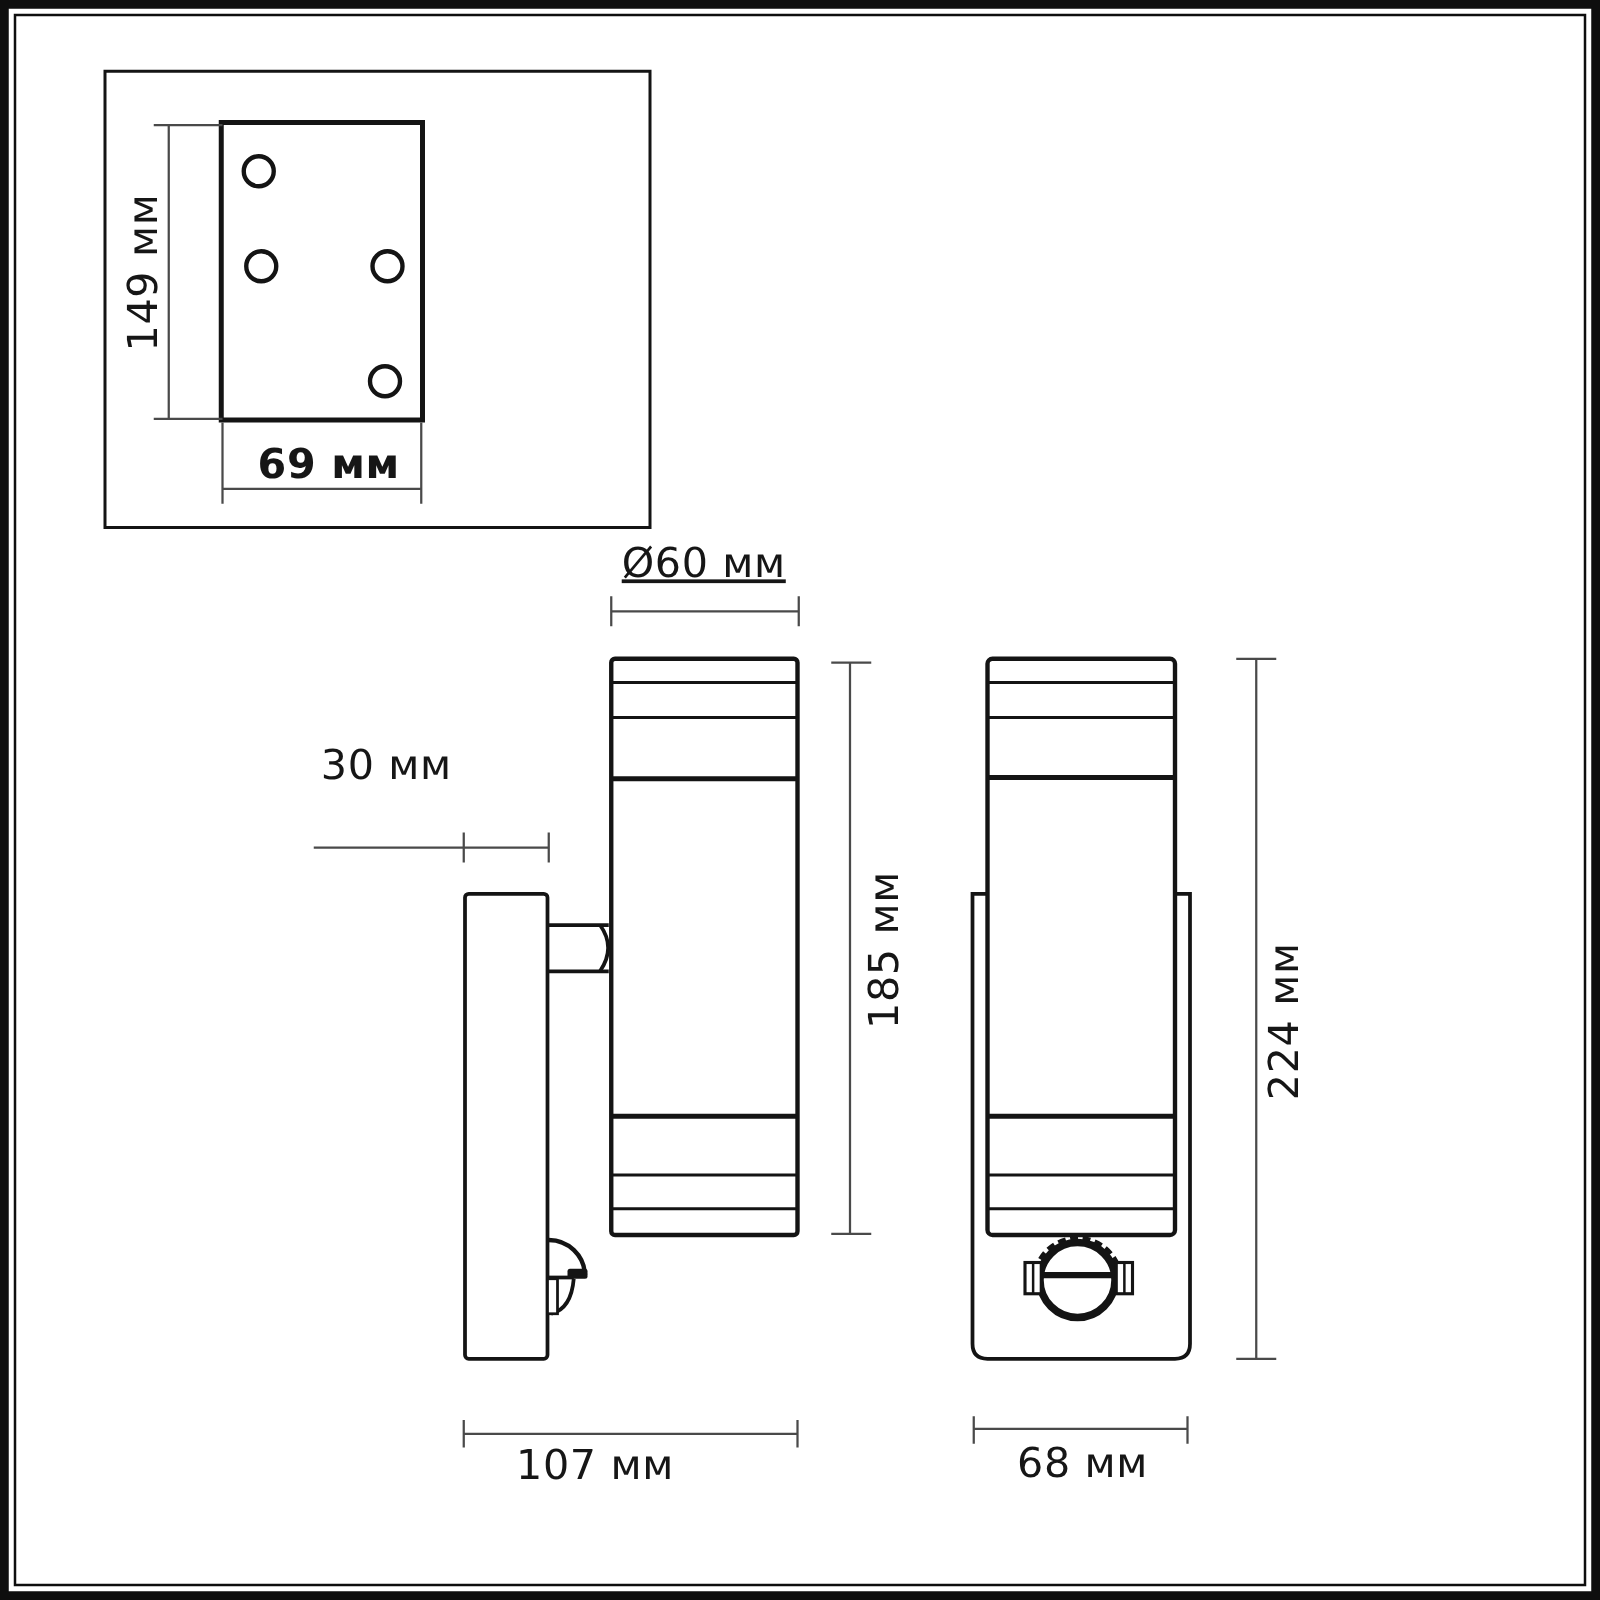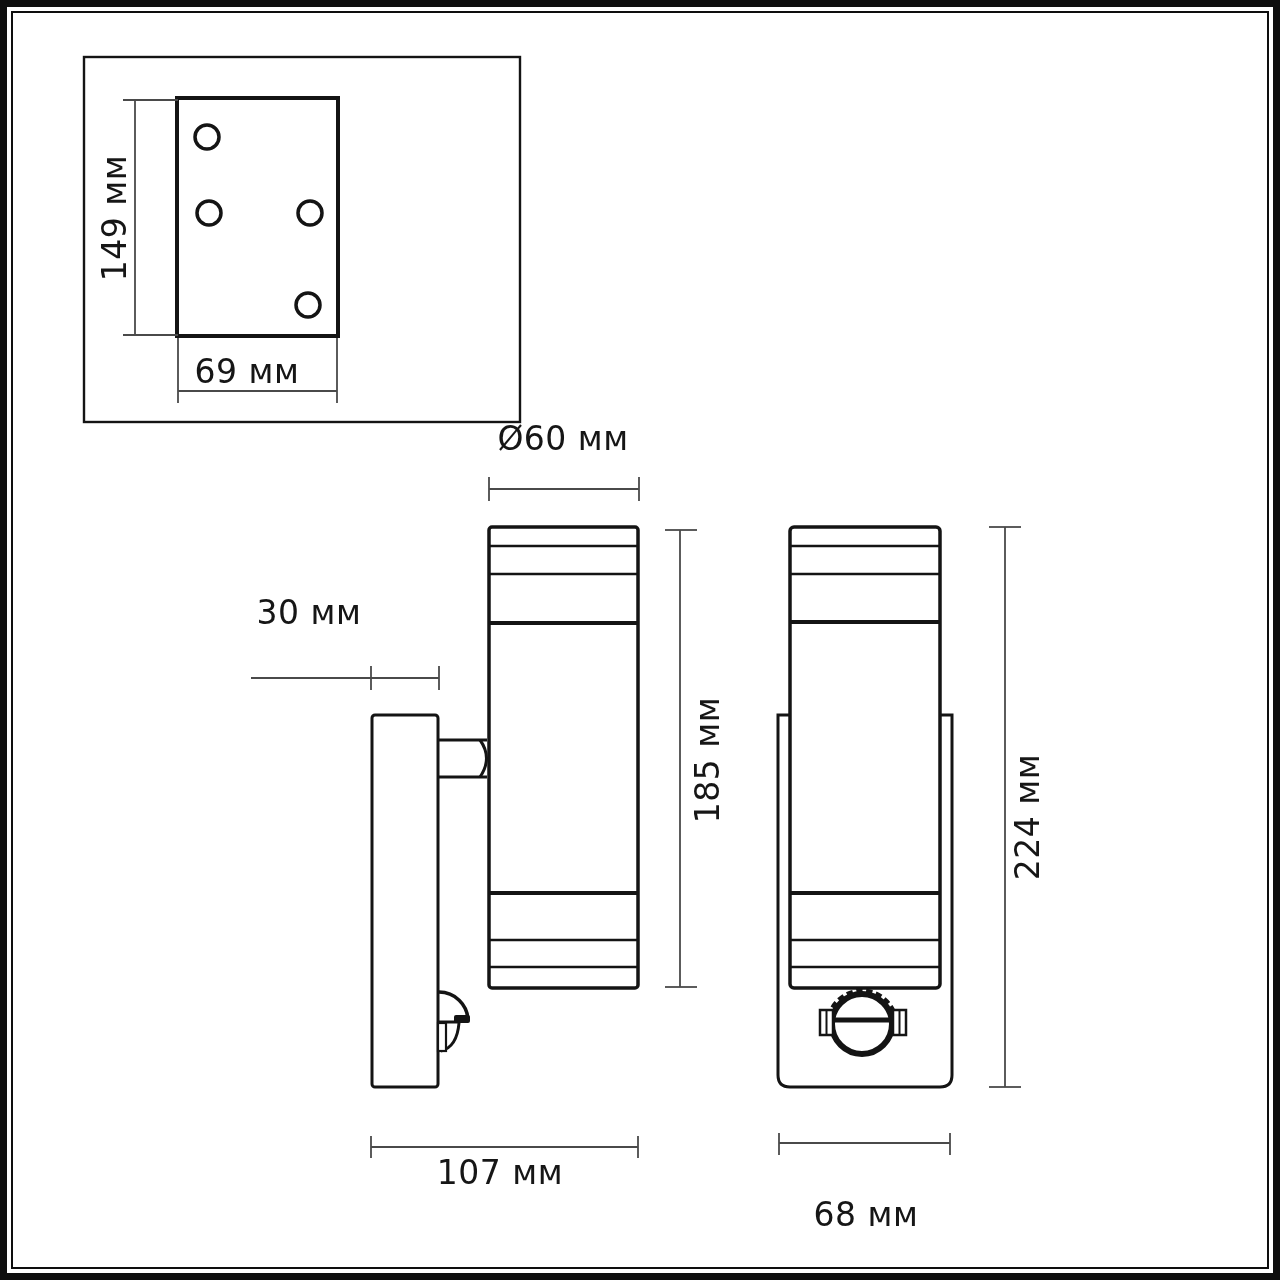--- a/index.html
+++ b/index.html
@@ -131,26 +131,26 @@
       <g stroke="#4a4a4a" stroke-width="1.8">
         <path d="M779 1133 V1155"></path>
           <path d="M950 1133 V1155"></path>
           <path d="M779 1143 H950"></path>
       </g>
     </g>
   </svg>
 
   <div class="dimlabel rot" style="left:114px;top:218px;">149 мм</div>
 
-  <div class="dimlabel hor" style="left:247px;top:371px;">69 мм</div>
+  <div class="dimlabel hor" style="left:263px;top:371px;font-weight:bold;">69 мм</div>
 
-  <div class="dimlabel hor" style="left:563px;top:438px;">Ø60 мм</div>
+  <div class="dimlabel hor" style="left:563px;top:450px;text-decoration:underline;">Ø60 мм</div>
 
   <div class="dimlabel hor" style="left:309px;top:612px;">30 мм</div>
 
   <div class="dimlabel rot" style="left:707px;top:760px;">185 мм</div>
 
-  <div class="dimlabel hor" style="left:500px;top:1172px;">107 мм</div>
+  <div class="dimlabel hor" style="left:476px;top:1172px;">107 мм</div>
 
   <div class="dimlabel rot" style="left:1027px;top:817px;">224 мм</div>
 
-  <div class="dimlabel hor" style="left:866px;top:1214px;">68 мм</div>
+  <div class="dimlabel hor" style="left:866px;top:1170px;">68 мм</div>
 </div>
 
 </body></html>

